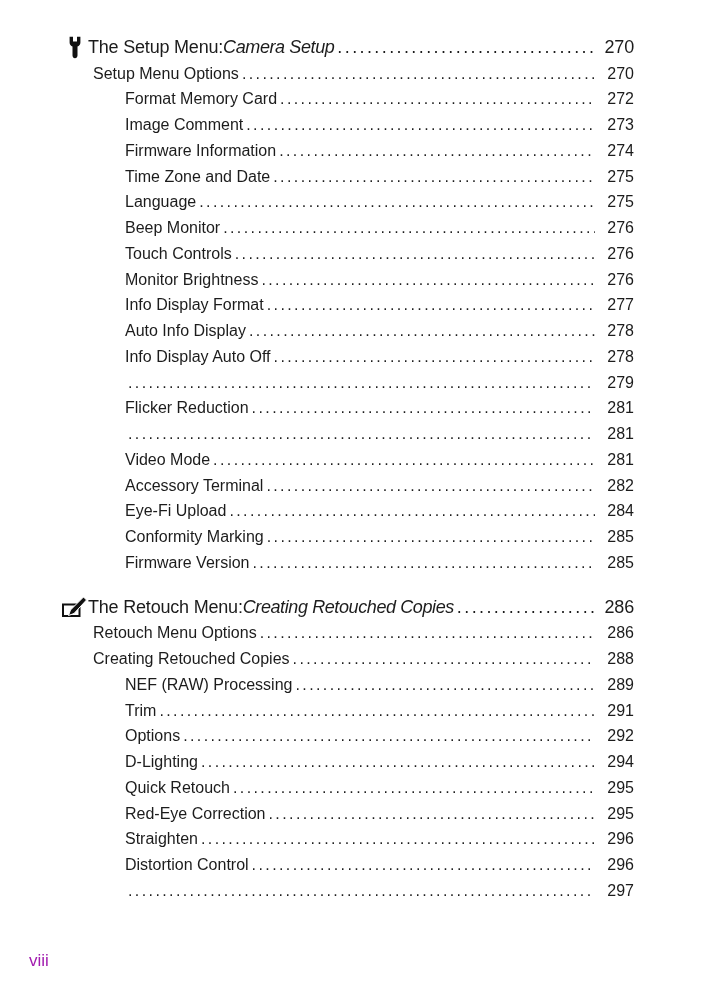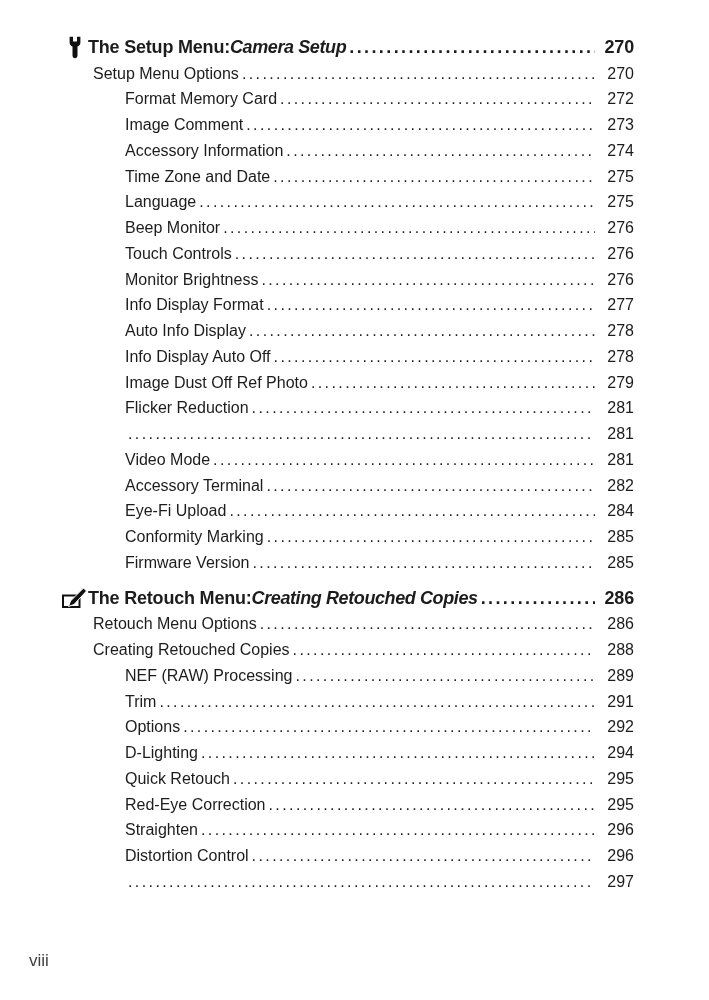--- a/index.html
+++ b/index.html
@@ -17,27 +17,27 @@
     width:566px;
   }
   .toc-row {
     display:flex;
     align-items:center;
     height:25.75px;
     font-size:16px;
     white-space:nowrap;
   }
   .toc-row.lvl0 {
-    font-weight:bold;
+    font-weight:normal;
     font-size:18px;
     letter-spacing:-0.2px;
   }
   .toc-row.lvl1 { padding-left:25px; }
   .toc-row.lvl2 { padding-left:57px; }
-  .toc-row.sect-gap { margin-top:10px; }
+  .toc-row.sect-gap { margin-top:19px; }
   .icon-slot {
     flex:0 0 auto;
     display:flex;
     align-items:center;
     width:19px;
     margin-right:1px;
   }
   .icon-slot.wide { width:25px; margin-left:-6px; }
   .icon-slot svg { display:block; }
   .entry-label { flex:0 0 auto; }
@@ -58,21 +58,21 @@
   }
   .entry-page {
     flex:0 0 auto;
     min-width:34px;
     text-align:right;
   }
   .footer-page {
     position:absolute;
     left:29px; top:951px;
     font-size:17px;
-    color:#404040;
+    color:#a21caf;
   }
 </style>
 </head>
 <body>
 
 <div class="toc" id="toc-list">
     <div class="toc-row lvl0">
       <span class="icon-slot">
         <svg width="14" height="23" viewBox="0 0 14 23" xmlns="http://www.w3.org/2000/svg">
           <path fill="#111" d="M1.6,0.8 h3.4 v4.6 h4 V0.8 h3.4 v5.6 c0,2.1 -1.3,3.5 -2.9,4.1 v9.1 c0,1.6 -1.1,2.7 -2.5,2.7 c-1.4,0 -2.5,-1.1 -2.5,-2.7 v-9.1 C2.9,9.9 1.6,8.5 1.6,6.4 Z"></path>
@@ -92,21 +92,21 @@
       <span class="entry-label">Format Memory Card</span>
       <span class="dots"></span>
       <span class="entry-page">272</span>
     </div>
     <div class="toc-row lvl2">
       <span class="entry-label">Image Comment</span>
       <span class="dots"></span>
       <span class="entry-page">273</span>
     </div>
     <div class="toc-row lvl2">
-      <span class="entry-label">Accessory Information</span>
+      <span class="entry-label">Firmware Information</span>
       <span class="dots"></span>
       <span class="entry-page">274</span>
     </div>
     <div class="toc-row lvl2">
       <span class="entry-label">Time Zone and Date</span>
       <span class="dots"></span>
       <span class="entry-page">275</span>
     </div>
     <div class="toc-row lvl2">
       <span class="entry-label">Language</span>
@@ -137,21 +137,20 @@
       <span class="entry-label">Auto Info Display</span>
       <span class="dots"></span>
       <span class="entry-page">278</span>
     </div>
     <div class="toc-row lvl2">
       <span class="entry-label">Info Display Auto Off</span>
       <span class="dots"></span>
       <span class="entry-page">278</span>
     </div>
     <div class="toc-row lvl2">
-      <span class="entry-label">Image Dust Off Ref Photo</span>
       <span class="dots"></span>
       <span class="entry-page">279</span>
     </div>
     <div class="toc-row lvl2">
       <span class="entry-label">Flicker Reduction</span>
       <span class="dots"></span>
       <span class="entry-page">281</span>
     </div>
     <div class="toc-row lvl2">
       <span class="dots"></span>

